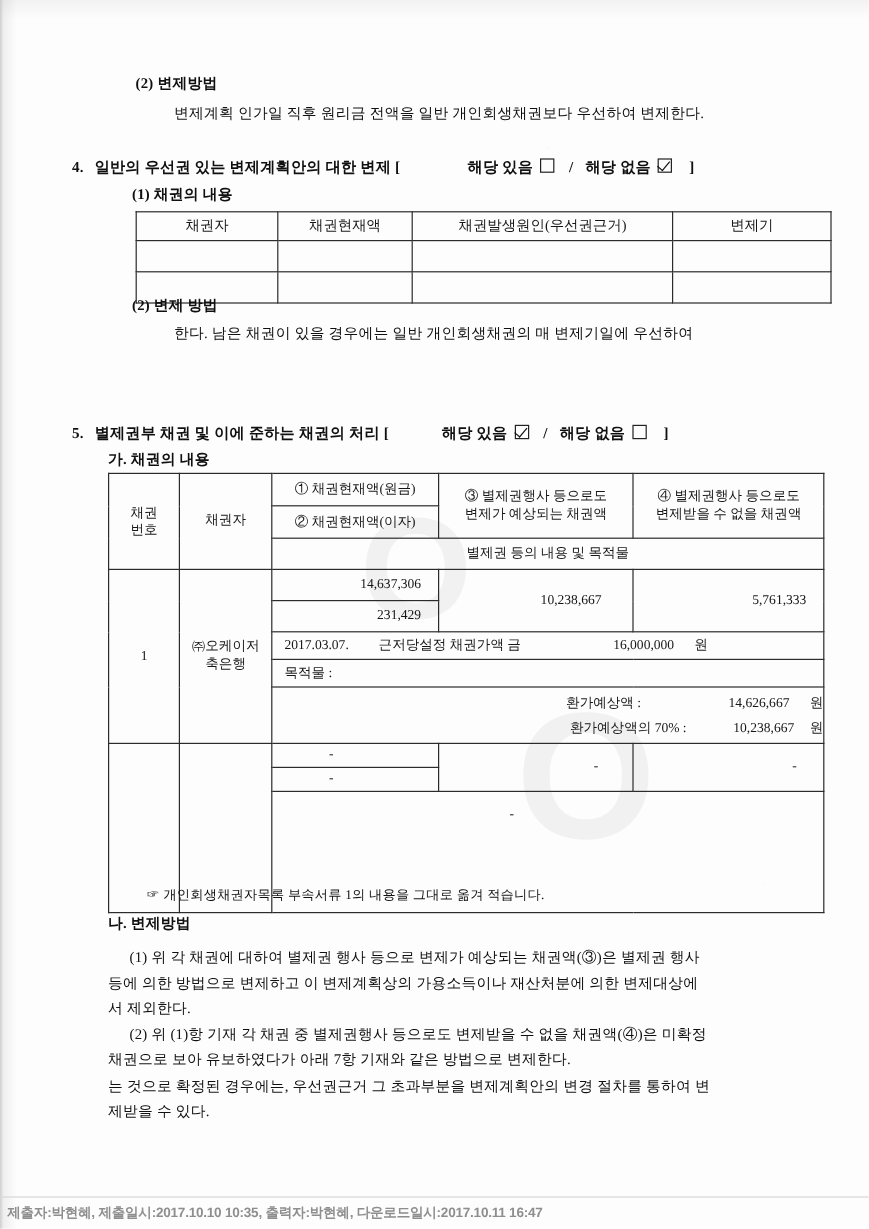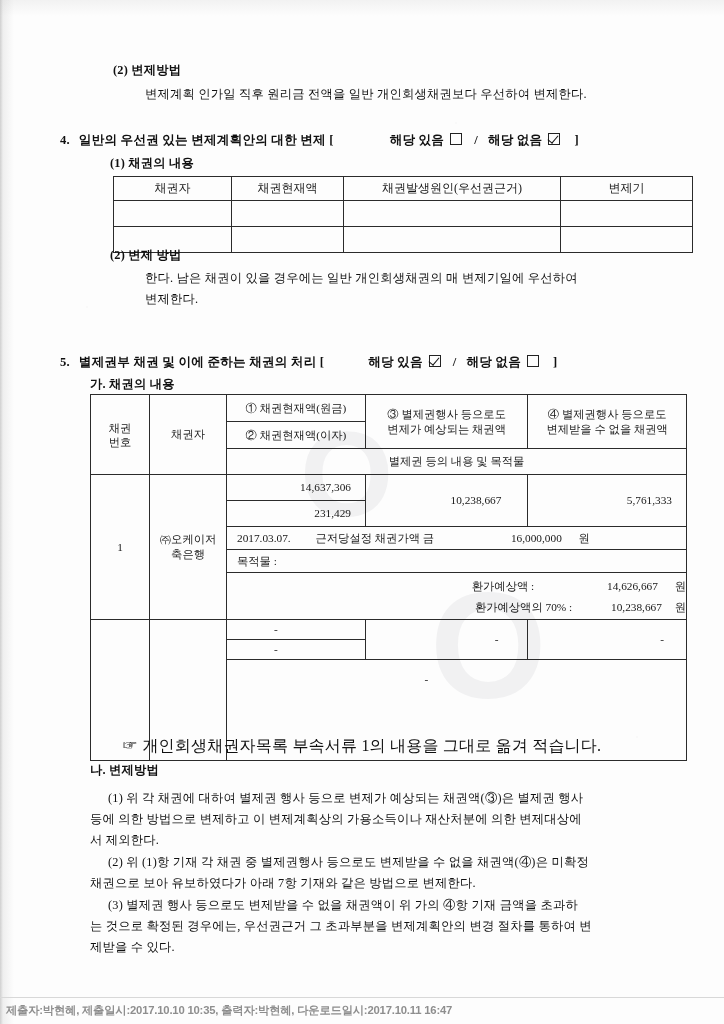--- a/index.html
+++ b/index.html
@@ -106,21 +106,21 @@
 
   .t2 { width: 597px; }
   .t2 td { font-size: 11.3px; line-height: 15px; }
   .t2 .hd { padding: 2px 16px; }
   .hd-sub { font-size: 11.3px; }
   .num { text-align: right; padding-right: 14px; }
   .num-c { text-align: center; }
   .lft { text-align: left; padding-left: 10px; }
 
   .note {
-    font-size: 16px;
+    font-size: 11px;
     letter-spacing: .2px;
   }
 
   .footer {
     position: absolute;
     left: 6px;
     bottom: 6px;
     font-family: "Liberation Sans", "DejaVu Sans", sans-serif;
     font-size: 11.3px;
     font-weight: bold;
@@ -198,21 +198,20 @@
           </tr>
         </tbody>
       </table>
     </div>
 
     <div class="blk" style="left:110px; top:245px;">
       <span class="sub-head">(2) 변제 방법</span>
     </div>
     <div class="blk" style="left:145px; top:268px; width:540px;">
       <div class="body-line">한다. 남은 채권이 있을 경우에는 일반 개인회생채권의 매 변제기일에 우선하여</div>
-      <div class="body-line">변제한다.</div>
     </div>
 
     <div class="blk" style="left:60px; top:352px;">
       <span class="section-head">5.</span>
       <span class="section-head" style="margin-left:5px;">별제권부 채권 및 이에 준하는 채권의 처리 [</span>
       <span class="section-head" style="margin-left:40px;">해당 있음</span>
       <span class="cb checked"></span>
       <span class="section-head" style="margin-left:6px;">/</span>
       <span class="section-head" style="margin-left:6px;">해당 없음</span>
       <span class="cb"></span>
@@ -316,21 +315,20 @@
       <div class="body-line">등에 의한 방법으로 변제하고 이 변제계획상의 가용소득이나 재산처분에 의한 변제대상에</div>
       <div class="body-line">서 제외한다.</div>
     </div>
 
     <div class="blk" style="left:90px; top:852px; width:610px;">
       <div class="body-line" style="text-indent:18px;">(2) 위 (1)항 기재 각 채권 중 별제권행사 등으로도 변제받을 수 없을 채권액(④)은 미확정</div>
       <div class="body-line">채권으로 보아 유보하였다가 아래 7항 기재와 같은 방법으로 변제한다.</div>
     </div>
 
     <div class="blk" style="left:90px; top:895px; width:610px;">
-      <div class="body-line" style="text-indent:18px;">(3) 별제권 행사 등으로도 변제받을 수 없을 채권액이 위 가의 ④항 기재 금액을 초과하</div>
       <div class="body-line">는 것으로 확정된 경우에는, 우선권근거 그 초과부분을 변제계획안의 변경 절차를 통하여 변</div>
       <div class="body-line">제받을 수 있다.</div>
     </div>
 
   </div>
 
   <div class="scan-noise"></div>
   <div class="footer-rule"></div>
   <div class="footer">제출자:박현혜, 제출일시:2017.10.10 10:35, 출력자:박현혜, 다운로드일시:2017.10.11 16:47</div>
 </div>

